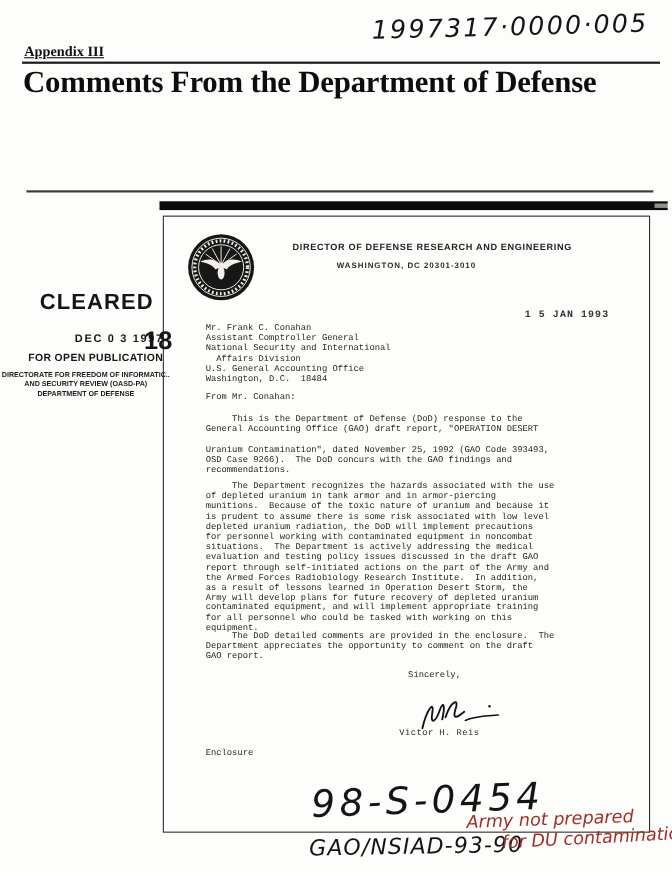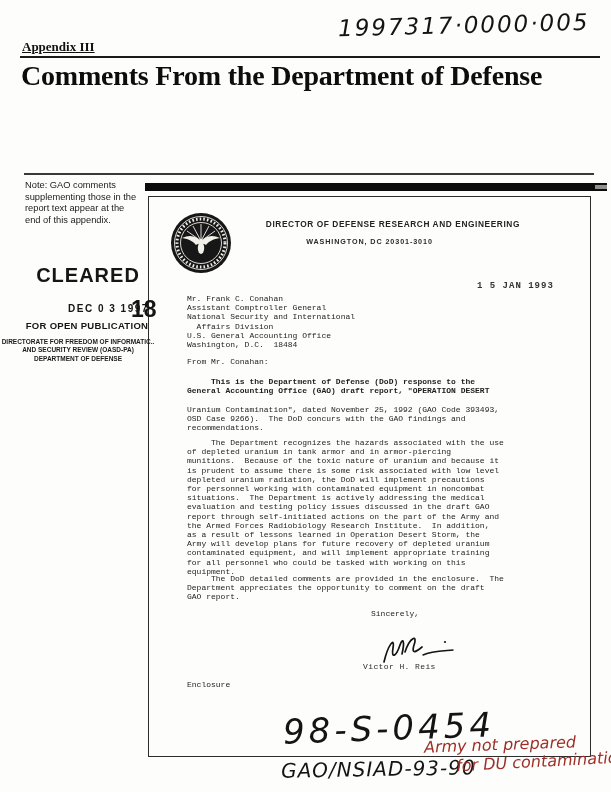--- a/index.html
+++ b/index.html
@@ -39,21 +39,21 @@
   .lh2{position:absolute;left:70px;right:70px;top:40px;text-align:center;
        font-size:7.2px;font-weight:700;letter-spacing:0.9px;color:#2a2a2a;}
   .date-stamp{position:absolute;left:328px;top:84px;font-family:"Liberation Mono",monospace;
        font-size:9px;font-weight:700;letter-spacing:1px;color:#333;}
   .mono{
     position:absolute;margin:0;font-family:"Liberation Mono","DejaVu Sans Mono",monospace;
     font-size:8px;line-height:9.2px;color:#1e1e1e;white-space:pre;
   }
   .addr{left:38px;top:97px;}
   .salutation{left:38px;top:160px;}
-  .p1a{left:38px;top:180px;font-weight:bold;}
+  .p1a{left:38px;top:180px;}
   .p1faded{left:38px;top:198px;color:#8a8a8a;filter:blur(0.3px);}
   .p1b{left:38px;top:208px;}
   .p2{left:38px;top:241px;}
   .p3{left:38px;top:377px;}
   .sincerely{left:222px;top:412px;}
   .signature{position:absolute;left:230px;top:436px;width:80px;height:34px;}
   .signer{left:214px;top:465px;letter-spacing:0.4px;color:#2c2c2c;}
   .enclosure{left:38px;top:483px;}
   
   .stamp{color:#151515;}
@@ -78,24 +78,20 @@
 
 <div class="page">
 
   <div class="hw tracking">1997317·0000·005</div>
 
   <div class="appendix">Appendix III</div>
   <div class="header-rule"></div>
   <h1 class="doc-title">Comments From the Department of Defense</h1>
 
   <div class="note-rule"></div>
-  <div class="margin-note">Note: GAO comments
-supplementing those in the
-report text appear at the
-end of this appendix.</div>
 
   <div class="black-bar"></div>
 
   <div class="letter-box">
 
     <div class="seal">
       <svg viewBox="0 0 64 64" width="64" height="64">
         <circle cx="32" cy="32" r="30" fill="#171717"></circle>
         <circle cx="32" cy="32" r="26.5" fill="none" stroke="#efede6" stroke-width="0.9"></circle>
         <circle cx="32" cy="32" r="24" fill="none" stroke="#efede6" stroke-width="3" stroke-dasharray="1.6 2.1"></circle>

